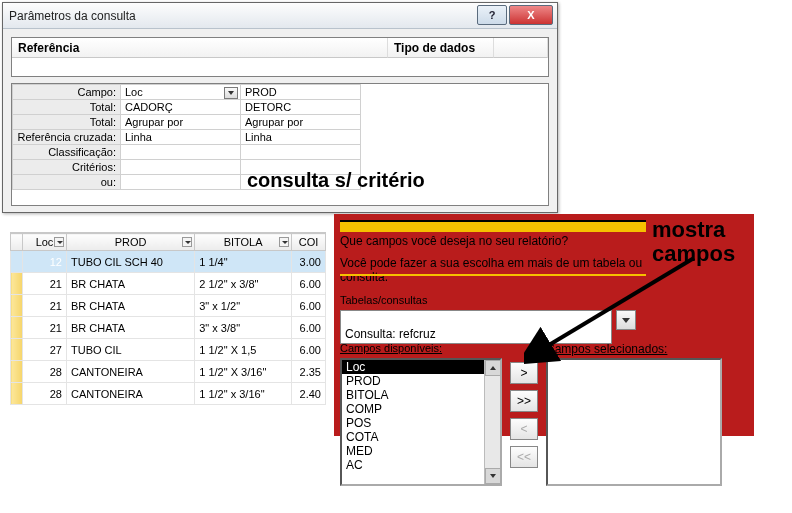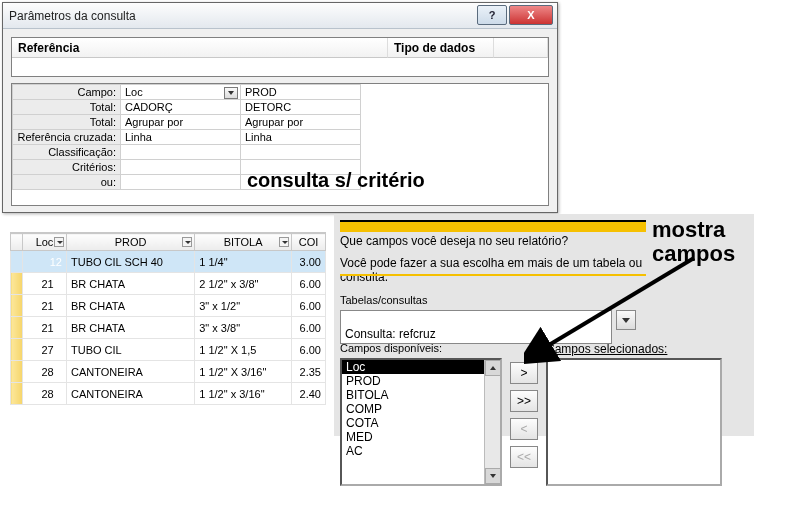--- a/index.html
+++ b/index.html
@@ -131,40 +131,40 @@
   }
   .sheet th .dd::after{
     content:"";position:absolute;left:2px;top:3px;
     border-left:3px solid transparent;border-right:3px solid transparent;border-top:3px solid #333;
   }
   .sheet td {
     border: 1px solid #e4e4e4;
     padding: 1px 4px;
     height: 22px;
   }
-  .sheet td.loc { text-align:center; width:44px;padding-left:10px; }
+  .sheet td.loc { text-align:right; width:44px;padding-left:10px; }
   .sheet td.num { text-align:right; width:34px;}
   .sheet tr.sel td { background:#cfe6f7; }
   .rowmark {
     width:12px;
     background:linear-gradient(90deg,#fce79b,#f6d56a);
     border:1px solid #c8b060;
   }
   .sheet td.locsel {
     background:#000;
     color:#fff;
     text-align:right;
   }
 
   
   .wiz {
     position: absolute;
     left: 334px; top: 214px;
     width: 420px; height: 222px;
-    background: #e5e5e5;
+    background: #b91c1c;
     border: none;
   }
   .wiz .rule {
     position:absolute; left:6px; top:6px; width:306px; height:12px;
     background:#f6c000;
     border-top:2px solid #000;
   }
   .wiz .q1 { position:absolute; left:6px; top:20px; font-size:12px; }
   .wiz .q2 { position:absolute; left:6px; top:42px; font-size:12px; width:310px; }
   .wiz .rule2 {
@@ -185,21 +185,21 @@
     position:absolute; left:282px; top:96px;
     width:20px; height:20px;
     border:1px solid #888;
     background:linear-gradient(#fafafa,#dcdcdc);
     display:flex;align-items:center;justify-content:center;
   }
   .wiz .combo-btn::after{
     content:"";width:0;height:0;
     border-left:4px solid transparent;border-right:4px solid transparent;border-top:5px solid #333;
   }
-  .wiz .lbl-avail { position:absolute; left:6px; top:128px; font-size:11px; }
+  .wiz .lbl-avail { position:absolute; left:6px; top:128px; font-size:11px; text-decoration: underline; }
   .wiz .lbl-sel   { position:absolute; left:212px; top:128px; font-size:12px; text-decoration: underline; }
 
   .wiz .listbox {
     position:absolute; left:6px; top:144px;
     width:162px; height:128px;
     border:2px inset #aaa;
     background:#fff;
     font-size:12px;
     overflow:hidden;
   }
@@ -390,20 +390,21 @@
 
   <label class="lbl-avail">Campos disponíveis:</label>
   <label class="lbl-sel">Campos selecionados:</label>
 
   <div class="listbox">
     <div id="avail-items">
         <div class="item sel">Loc</div>
         <div class="item">PROD</div>
         <div class="item">BITOLA</div>
         <div class="item">COMP</div>
+        <div class="item">POS</div>
         <div class="item">COTA</div>
         <div class="item">MED</div>
         <div class="item">AC</div>
       </div>
     <div class="sb">
       <div class="up"></div>
       <div class="dn"></div>
     </div>
   </div>
 

